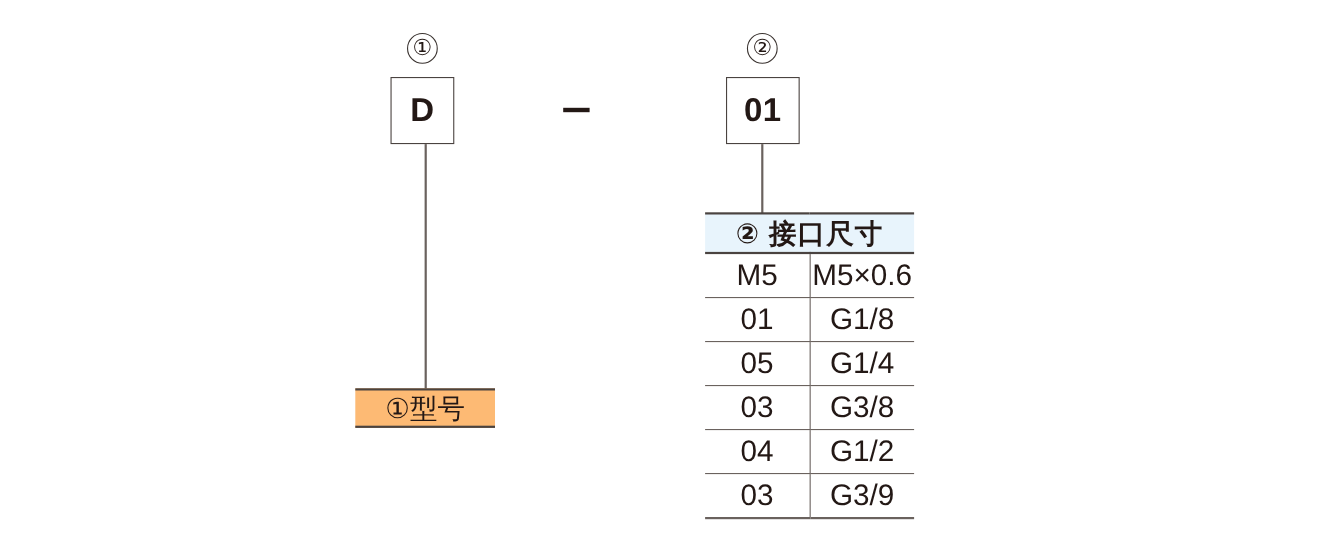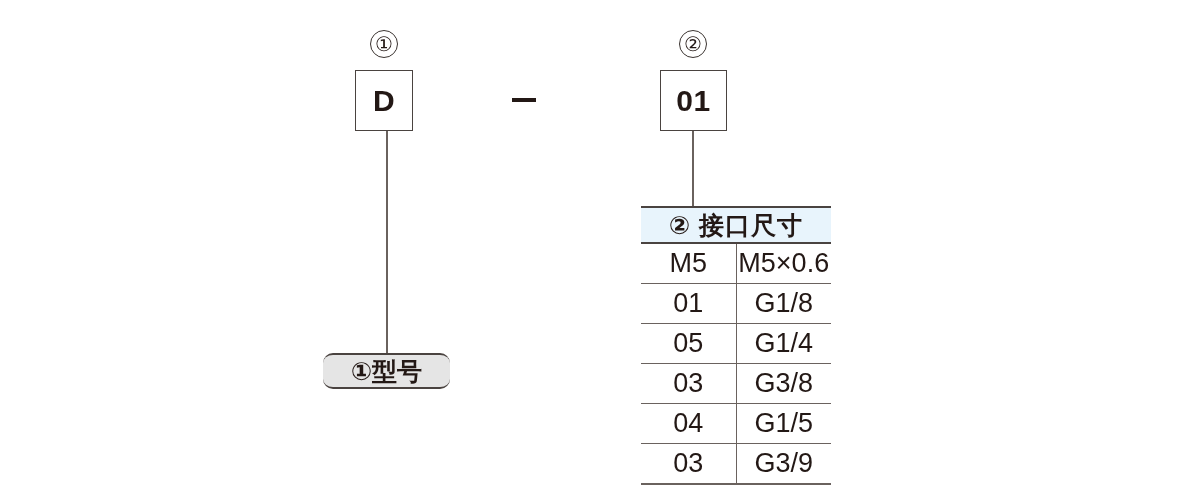--- a/index.html
+++ b/index.html
@@ -60,32 +60,31 @@
   
   .vline {
     position: absolute;
     width: 2px;
     background: #6a625e;
   }
 
   
   .callout {
     position: absolute;
-    background: #e5e5e5;
+    background: #fdba74;
     border-top: 2.5px solid #4a4340;
     border-bottom: 2.5px solid #4a4340;
     box-sizing: border-box;
     display: flex;
     align-items: center;
     justify-content: center;
-    font-weight: bold;
+    font-weight: normal;
     font-size: 25px;
     color: #231815;
     white-space: nowrap;
-    border-radius: 10px;
   }
 
   
   .spec-table {
     position: absolute;
     border-collapse: collapse;
     table-layout: fixed;
   }
   .spec-table th,
   .spec-table td {
@@ -137,21 +136,21 @@
   <div class="callout" style="left:323px; top:353px; width:127px; height:36px;">①型号</div>
 
   <div class="dash" style="left:512px; top:98px; width:24px; height:4px;"></div>
 
   <div class="circle-marker" style="left:679px; top:30px;">②</div>
 
   <div class="code-box" style="left:660px; top:70px; width:67px; height:61px;">01</div>
 
   <div class="vline" style="left:692px; top:131px; height:80px;"></div>
 
-  <table class="spec-table" style="left:641px; top:206px; width:190px;">
+  <table class="spec-table" style="left:641px; top:193px; width:190px;">
     <thead>
       <tr>
         <th colspan="2">② 接口尺寸</th>
       </tr>
     </thead>
     <tbody id="spec-body">
         <tr>
           <td class="col-code">M5</td>
           <td class="col-size">M5×0.6</td>
         </tr>
@@ -162,21 +161,21 @@
         <tr>
           <td class="col-code">05</td>
           <td class="col-size">G1/4</td>
         </tr>
         <tr>
           <td class="col-code">03</td>
           <td class="col-size">G3/8</td>
         </tr>
         <tr>
           <td class="col-code">04</td>
-          <td class="col-size">G1/5</td>
+          <td class="col-size">G1/2</td>
         </tr>
         <tr>
           <td class="col-code">03</td>
           <td class="col-size">G3/9</td>
         </tr>
       </tbody>
   </table>
 
 </div>
 

